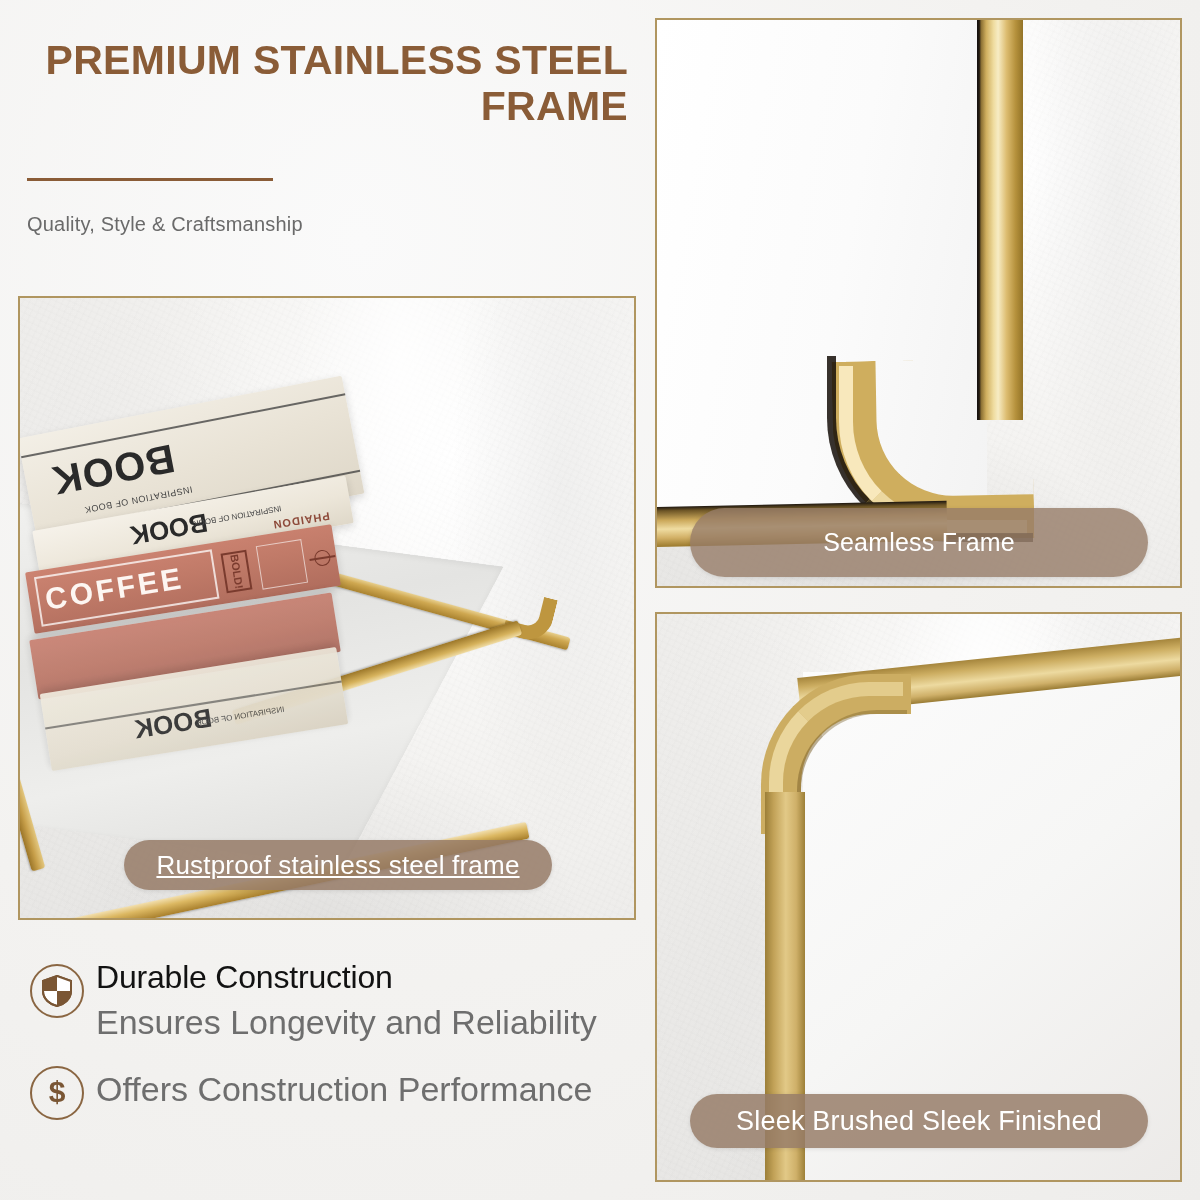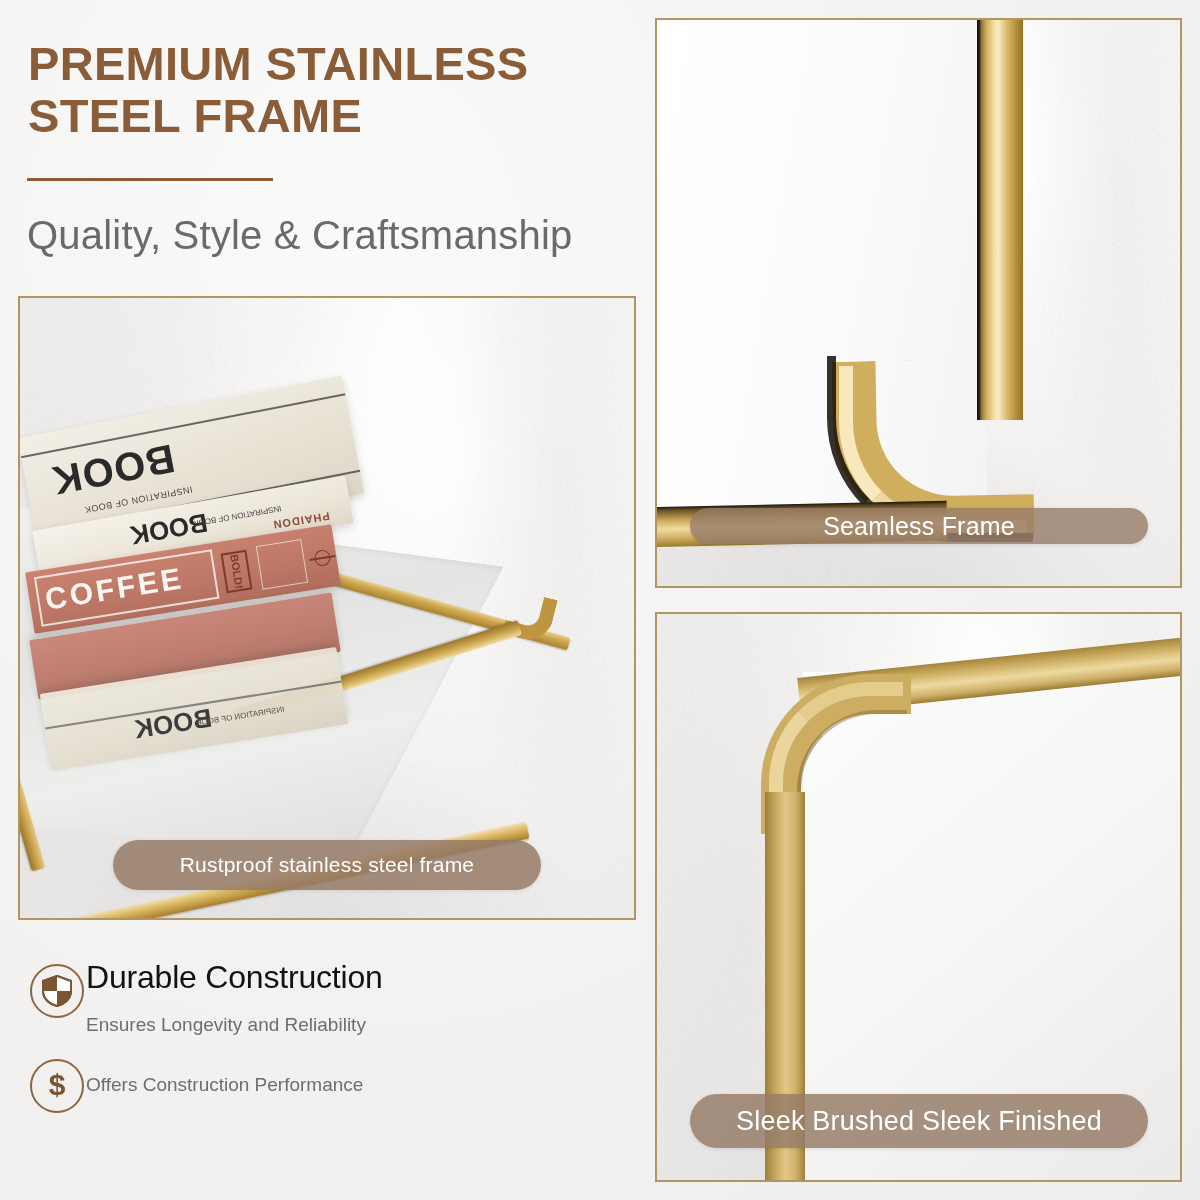--- a/index.html
+++ b/index.html
@@ -14,33 +14,34 @@
     position:relative;
     width:1200px; height:1200px;
     background:
       radial-gradient(ellipse at 30% 20%, #fafafa 0%, #f3f2f0 55%, #eeedeb 100%);
   }
 
   
   .headline {
     position:absolute; left:28px; top:38px; width:600px;
     color:#8a5c37;
-    font-size:47px; line-height:1.11;
+    font-size:41px; line-height:1.11;
     font-weight:700; letter-spacing:0.3px;
     text-transform:uppercase;
+    text-align:right;
   }
   .divider {
     position:absolute; left:27px; top:178px;
     width:246px; height:3px;
     background:#8a5c37;
   }
   .subhead {
     position:absolute; left:27px; top:213px; width:600px;
     color:#6a6a6a;
-    font-size:40px; font-weight:400; letter-spacing:0.2px;
+    font-size:20px; font-weight:400; letter-spacing:0.2px;
   }
 
   
   .panel {
     position:absolute;
     border:2px solid #b09660;
     overflow:hidden;
     background:#fbfbfa;
   }
   .panel-left   { left:18px;  top:296px; width:618px; height:624px; }
@@ -300,45 +301,45 @@
   .pill {
     position:absolute;
     display:flex; align-items:center; justify-content:center;
     border-radius:999px;
     color:#ffffff;
     font-size:25px; font-weight:400;
     letter-spacing:0.2px;
     background:rgba(150,124,104,0.86);
     box-shadow:0 1px 4px rgba(0,0,0,0.10);
   }
-  .pill-left   { left:113px; top:840px; width:428px; height:50px; font-size:21px; }
-  .pill-tr     { left:690px; top:508px; width:458px; height:36px; background:rgba(150,124,104,0.80); }
+  .pill-left   { left:124px; top:840px; width:428px; height:50px; font-size:26px;text-decoration:underline; }
+  .pill-tr     { left:690px; top:508px; width:458px; height:69px; background:rgba(150,124,104,0.80); }
   .pill-br     { left:690px; top:1094px; width:458px; height:54px; background:rgba(150,124,104,0.84); font-size:27px; }
 
   
   .features { position:absolute; left:30px; top:960px; width:600px; }
   .feature {
-    display:flex; align-items:flex-start; gap:2px;
+    display:flex; align-items:flex-start; gap:12px;
     margin-bottom:18px;
   }
   .feat-icon {
     flex:0 0 auto;
     width:54px; height:54px; margin-top:4px;
     border:2px solid #8a6642;
     border-radius:50%;
     display:flex; align-items:center; justify-content:center;
     background:transparent;
   }
   .feat-text { padding-top:0px; }
   .feat-title {
     font-size:32px; font-weight:400; color:#121212; line-height:1.1;
     letter-spacing:-0.2px;
   }
   .feat-sub {
-    font-size:19px; font-weight:400; color:#6e6e6e; line-height:1.25; margin-top:18px;
+    font-size:34px; font-weight:400; color:#6e6e6e; line-height:1.25; margin-top:6px;
   }
 </style>
 </head>
 <body>
 
 <div class="canvas">
 
   <div class="headline">PREMIUM STAINLESS STEEL FRAME</div>
   <div class="divider"></div>
   <div class="subhead">Quality, Style &amp; Craftsmanship</div>

